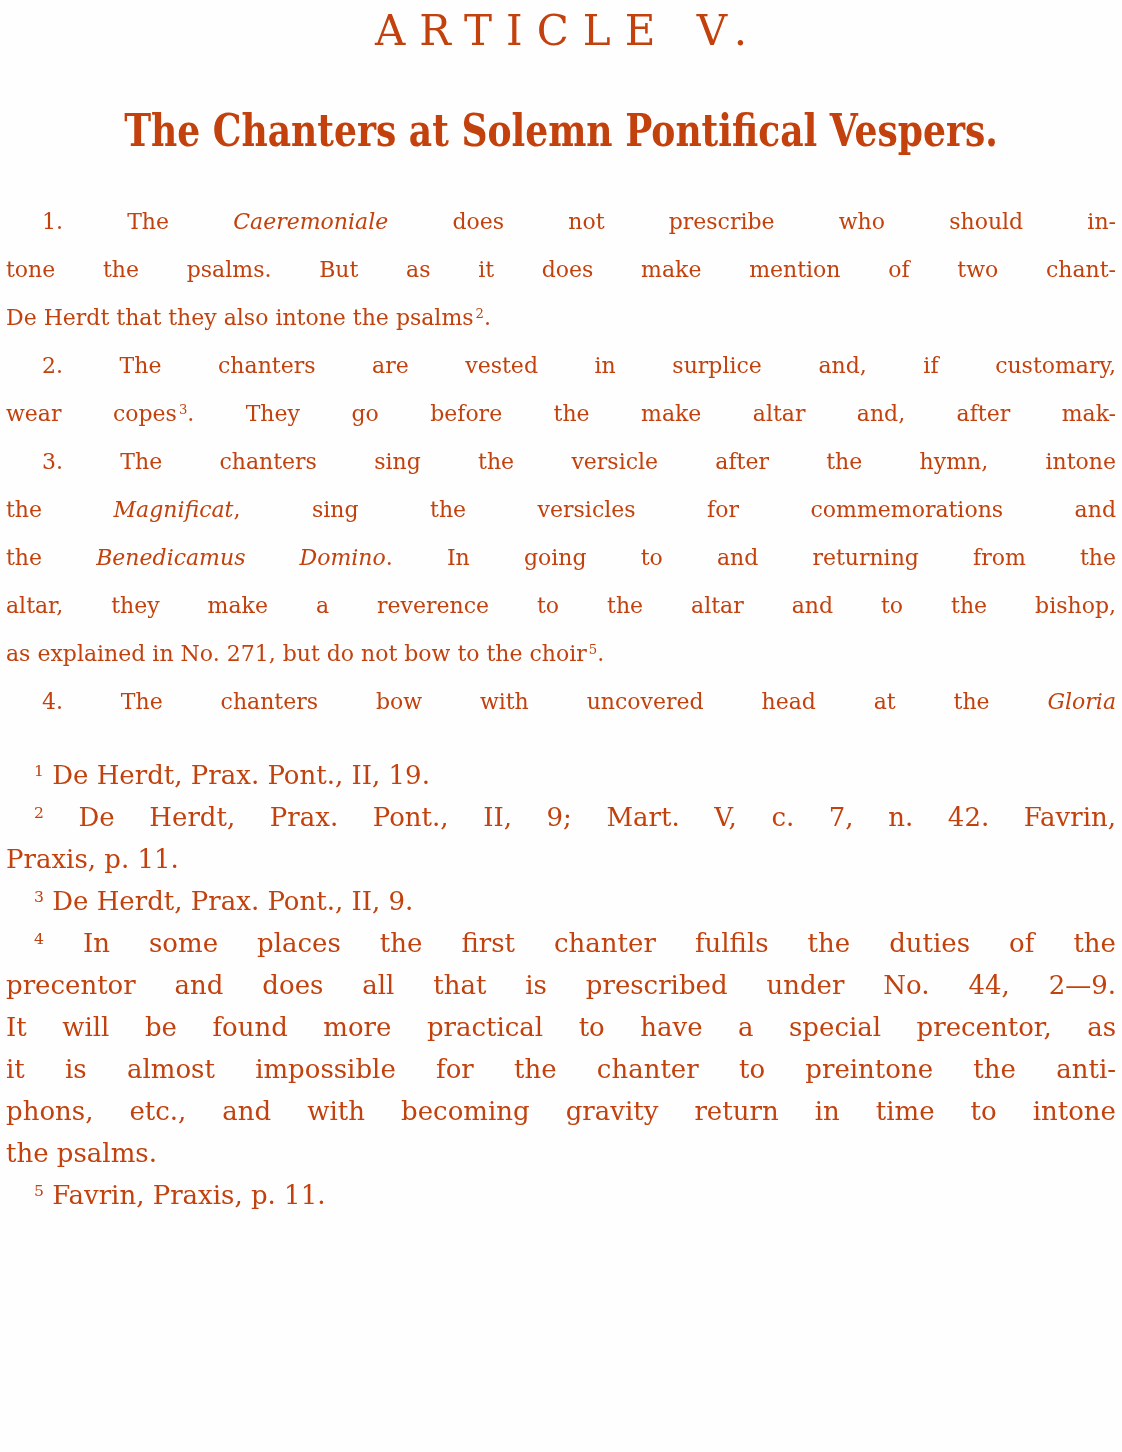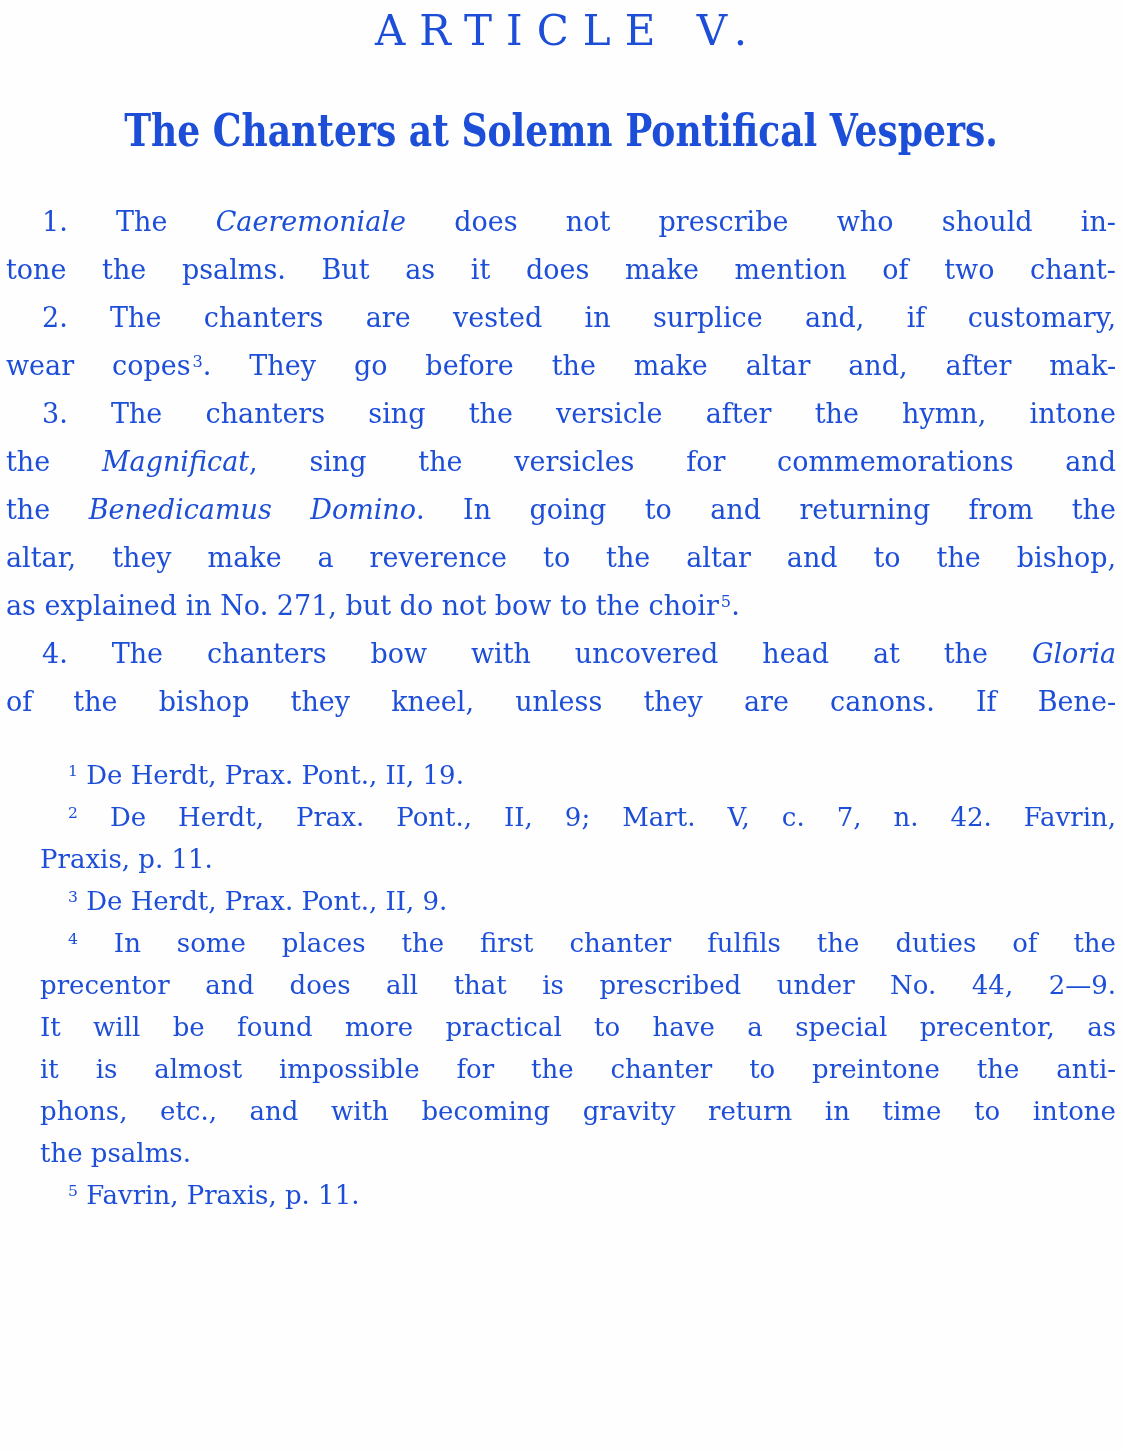--- a/index.html
+++ b/index.html
@@ -5,21 +5,21 @@
   html, body {
     margin: 0;
     padding: 0;
     background: #ffffff;
   }
   .page {
     position: relative;
     width: 1122px;
     height: 1452px;
     background: #fefefe;
-    color: #1d4ed8;
+    color: #c2410c;
     font-family: "DejaVu Serif", serif;
     overflow: hidden;
     box-sizing: border-box;
     padding: 4px 6px 0 6px;
   }
   .heading {
     text-align: center;
     font-size: 42px;
     letter-spacing: 14px;
     text-indent: 14px; 
@@ -32,34 +32,33 @@
     font-size: 44px;
     font-weight: bold;
     line-height: 54px;
     margin-top: 48px;
     transform: scaleX(0.82);
     transform-origin: 50% 50%;
     white-space: nowrap;
   }
   .body-text {
     margin-top: 40px;
-    font-size: 27px;
+    font-size: 22px;
   }
   .body-text .line {
     line-height: 48px;
     height: 48px;
   }
   .footnotes {
     margin-top: 28px;
     font-size: 26px;
   }
   .footnotes .line {
     line-height: 42px;
     height: 42px;
-    margin-left: 34px;
   }
   .line {
     overflow: hidden;
   }
   .line.justify {
     text-align: justify;
     text-align-last: justify;
   }
   .body-text .line.indent {
     text-indent: 36px;
@@ -84,35 +83,35 @@
 
 <div class="page">
   <div class="heading">ARTICLE V.</div>
 
   <div class="title">The Chanters at Solemn Pontifical Vespers.</div>
 
   <div class="body-text" id="body-text">
       <div>
         <div class="line justify indent"><span>1. The </span><em>Caeremoniale</em><span> does not prescribe who should in-</span></div>
         <div class="line justify"><span>tone the psalms.  But as it does make mention of two chant-</span></div>
+        <div class="line"><span>De Herdt that they also intone the psalms</span><sup>2</sup><span>.</span></div>
       </div>
       <div>
         <div class="line justify indent"><span>2. The chanters are vested in surplice and, if customary,</span></div>
         <div class="line justify"><span>wear copes</span><sup>3</sup><span>.  They go before the make altar and, after mak-</span></div>
       </div>
       <div>
         <div class="line justify indent"><span>3. The chanters sing the versicle after the hymn, intone</span></div>
         <div class="line justify"><span>the </span><em>Magnificat</em><span>, sing the versicles for commemorations and</span></div>
         <div class="line justify"><span>the </span><em>Benedicamus Domino</em><span>. In going to and returning from the</span></div>
         <div class="line justify"><span>altar, they make a reverence to the altar and to the bishop,</span></div>
         <div class="line"><span>as explained in No. 271, but do not bow to the choir</span><sup>5</sup><span>.</span></div>
       </div>
       <div>
         <div class="line justify indent"><span>4. The chanters bow with uncovered head at the </span><em>Gloria</em></div>
-        <div class="line justify"><span>of the bishop they kneel, unless they are canons.  If Bene-</span></div>
       </div>
     </div>
 
   <div class="footnotes" id="footnotes">
       <div>
         <div class="line indent"><sup>1</sup><span> De Herdt, Prax. Pont., II, 19.</span></div>
       </div>
       <div>
         <div class="line justify indent"><sup>2</sup><span> De Herdt, Prax. Pont., II, 9; Mart. V, c. 7, n. 42. Favrin,</span></div>
         <div class="line"><span>Praxis, p. 11.</span></div>

